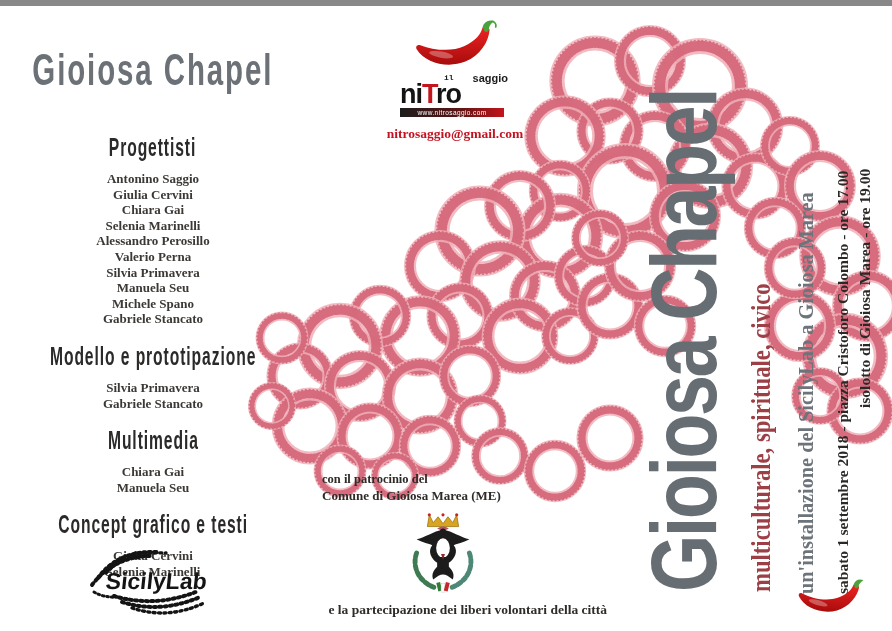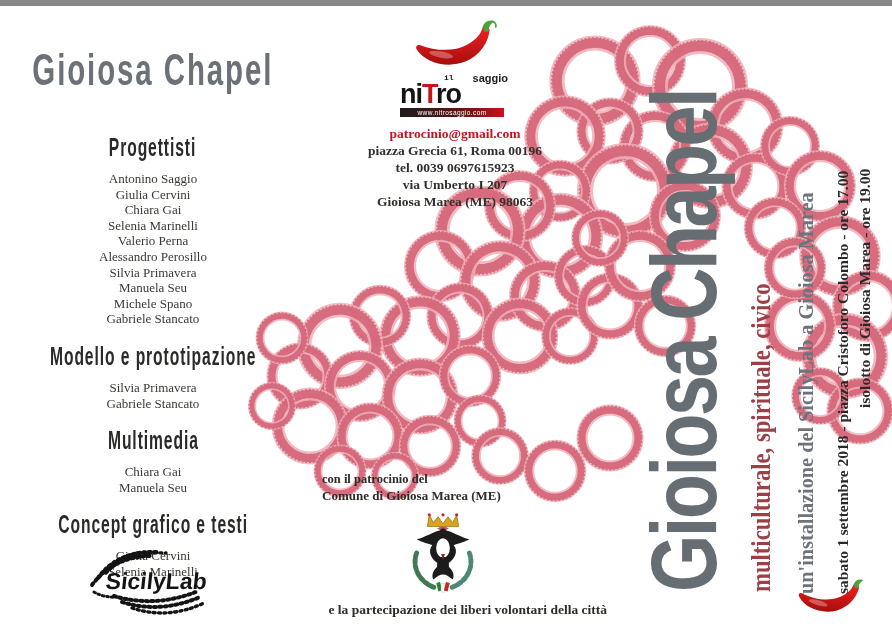--- a/index.html
+++ b/index.html
@@ -21,21 +21,21 @@
     white-space:nowrap;
   }
   .credits { margin-top:44px; }
   .section-heading {
     display:inline-block; font-family:"Liberation Sans", sans-serif; font-weight:bold;
     font-size:17px; letter-spacing:1px; color:#2c2a29;
     transform:scaleY(1.5) scaleX(0.92); transform-origin:center;
     white-space:nowrap; margin-bottom:13px; margin-top:6px;
   }
   .names { list-style:none; margin-bottom:14px; }
-  .names li { font-size:13px; font-weight:normal; color:#3b3835; line-height:15.6px; }
+  .names li { font-size:13px; font-weight:bold; color:#3b3835; line-height:15.6px; }
 
   .lab-logo { position:absolute; left:84px; top:536px; width:150px; height:82px; z-index:4; }
 
   
   .contact { position:absolute; left:352px; top:14px; width:206px; text-align:center; z-index:4; }
   .chili-top { width:88px; height:52px; margin:0 auto; }
   .nitro { width:110px; margin:2px auto 0; text-align:left; position:relative; }
   .nitro-saggio { position:absolute; right:2px; top:-2px; font-family:"Liberation Sans",sans-serif; font-size:11px; font-weight:bold; color:#1c1c1c; }
   .nitro-il { position:absolute; left:44px; top:-1px; font-family:Liberation Mono, monospace; font-size:8px; font-weight:bold; color:#1c1c1c; }
   .nitro-word { font-family:Liberation Sans, sans-serif; font-weight:bold; font-size:27px; line-height:27px; letter-spacing:-1px; color:#141414; padding-top:7px; }
@@ -262,22 +262,22 @@
   <div class="left-col">
     <div class="main-title">Gioiosa Chapel</div>
 
     <div class="credits">
       <div class="section-heading">Progettisti</div>
       <ul class="names">
         <li>Antonino Saggio</li>
         <li>Giulia Cervini</li>
         <li>Chiara Gai</li>
         <li>Selenia Marinelli</li>
+        <li>Alessandro Perosillo</li>
         <li>Valerio Perna</li>
-        <li>Alessandro Perosillo</li>
         <li>Silvia Primavera</li>
         <li>Manuela Seu</li>
         <li>Michele Spano</li>
         <li>Gabriele Stancato</li>
       </ul>
 
       <div class="section-heading">Modello e prototipazione</div>
       <ul class="names">
         <li>Silvia Primavera</li>
         <li>Gabriele Stancato</li>
@@ -326,27 +326,21 @@
       <path d="M93,2 C96,2 98,5 97,8" fill="none" stroke="#49a23a" stroke-width="2" stroke-linecap="round"></path>
     </svg>
 
     <div class="nitro">
       <span class="nitro-il">il</span>
       <span class="nitro-saggio">saggio</span>
       <div class="nitro-word"><span>ni</span><span class="t-red">T</span><span>ro</span></div>
       <div class="nitro-bar">www.nitrosaggio.com</div>
     </div>
 
-    <div class="email">patrocinio@gmail.com</div>
-    <div class="address">
-      <div>piazza Grecia 61, Roma 00196</div>
-      <div>tel. 0039 0697615923</div>
-      <div>via Umberto I 207</div>
-      <div>Gioiosa Marea (ME) 98063</div>
-    </div>
+    <div class="email">nitrosaggio@gmail.com</div>
   </div>
 
   <div class="patronage">
     <div class="patronage-line1">con il patrocinio del</div>
     <div class="patronage-line2">Comune di Gioiosa Marea (ME)</div>
     <svg class="coat" viewBox="0 0 78 90">
 
       <path d="M25,7 L29,15 L34,9 L39,16 L44,9 L49,15 L53,7 L55,19 L23,19 Z" fill="#d9a520" stroke="#9a7210" stroke-width="0.8"></path>
       <circle cx="25" cy="7" r="1.6" fill="#c22"></circle>
         <circle cx="39" cy="7" r="1.6" fill="#c22"></circle>

